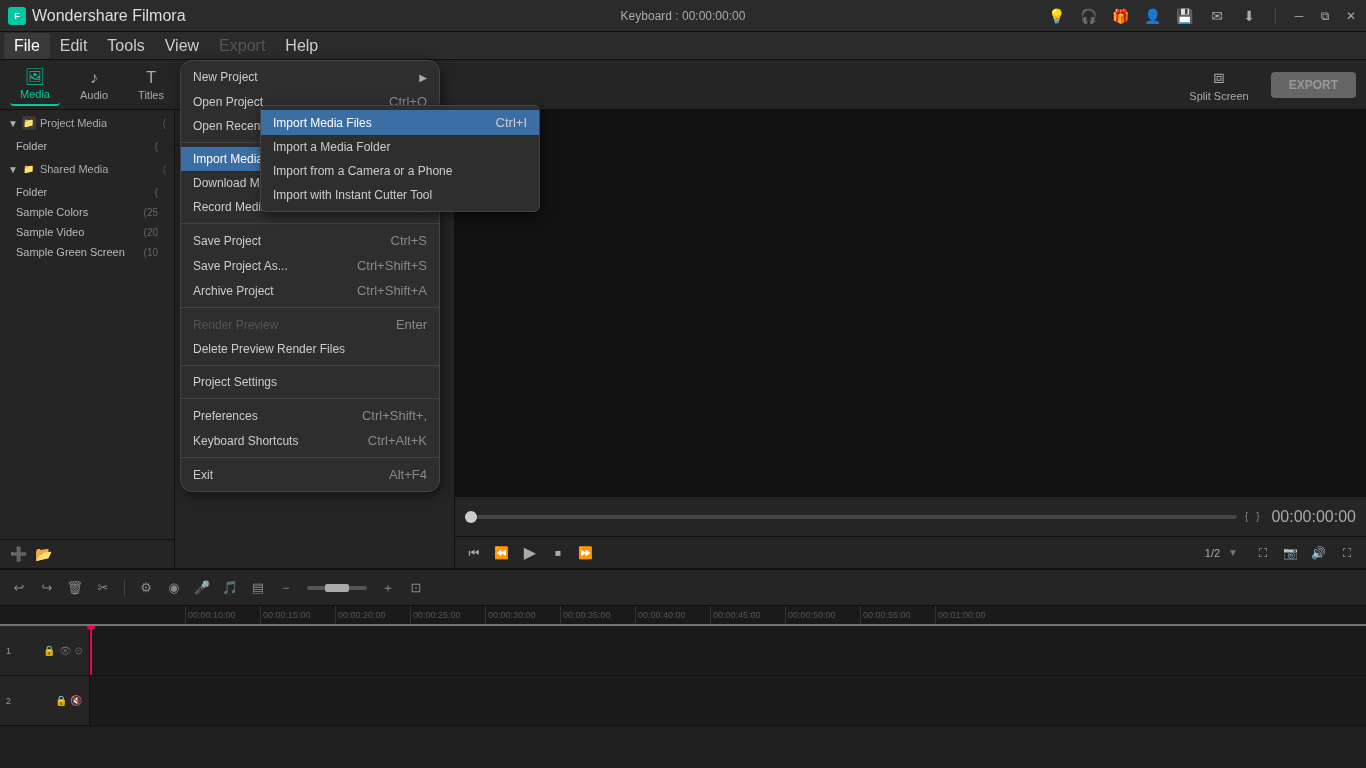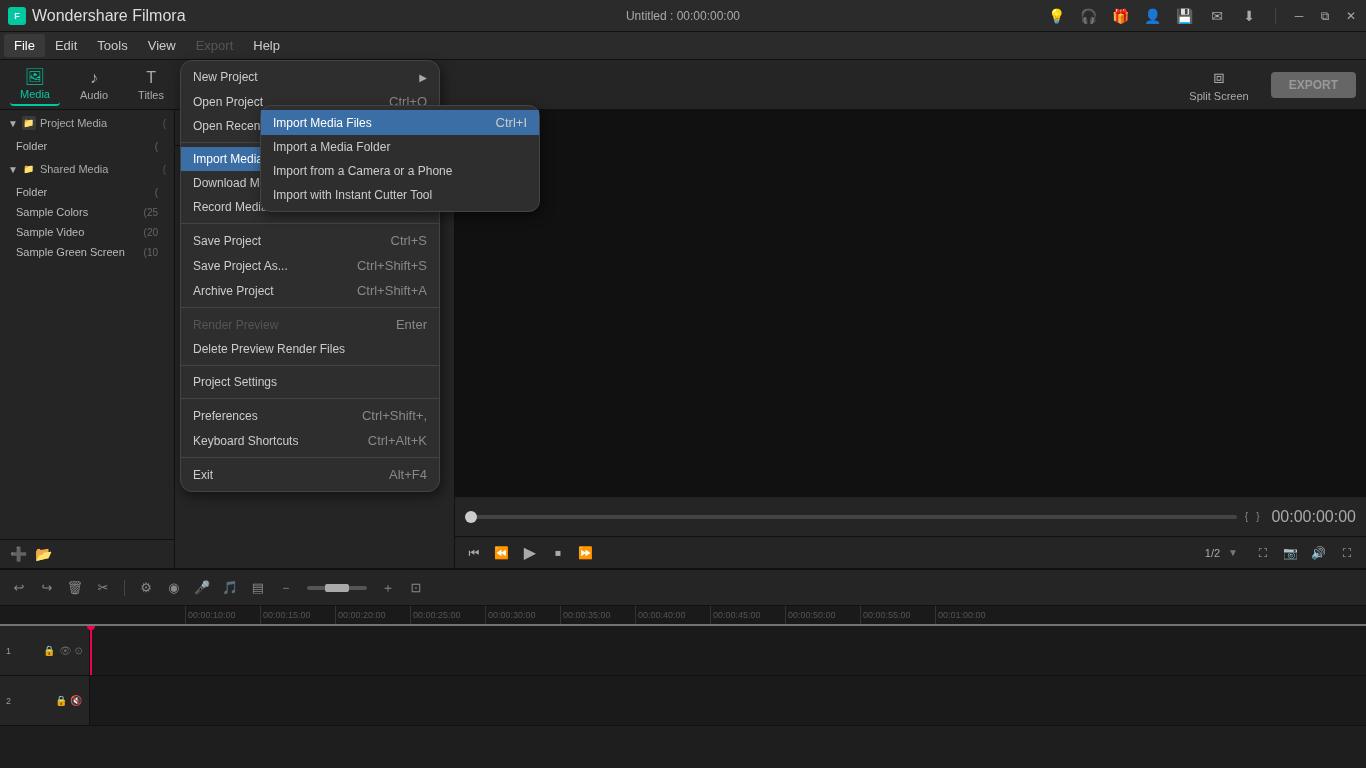--- a/index.html
+++ b/index.html
@@ -87,21 +87,21 @@
       align-items: center;
       padding: 0 4px;
       border-bottom: 1px solid #111;
       position: relative;
       z-index: 100;
     }
     .menu-item {
       padding: 4px 10px;
       cursor: pointer;
       color: #ccc;
-      font-size: 13px;
+      font-size: 16px;
       border-radius: 3px;
     }
     .menu-item:hover, .menu-item.active {
       background: #3d3d3d;
       color: #fff;
     }
     .menu-item.active {
       background: #3a3a3a;
     }
 
@@ -480,21 +480,21 @@
       font-size: 10px;
     }
 
     
     #import-submenu {
       position: absolute;
       left: 260px;
       top: 105px;
       background: #2e2e2e;
       border: 1px solid #444;
-      border-radius: 11px;
+      border-radius: 6px;
       z-index: 400;
       min-width: 280px;
       box-shadow: 2px 4px 12px rgba(0,0,0,0.5);
       padding: 4px 0;
     }
     .submenu-entry {
       display: flex;
       align-items: center;
       justify-content: space-between;
       padding: 5px 12px;
@@ -509,21 +509,21 @@
     .submenu-entry.selected .menu-shortcut { color: #ccc; }
   </style>
 </head>
 <body>
 
 <div id="titlebar">
   <div id="titlebar-left">
     <div id="app-logo">F</div>
     <span id="app-name">Wondershare Filmora</span>
   </div>
-  <div id="titlebar-center">Untitled : 00:00:00:00</div>
+  <div id="titlebar-center">Keyboard : 00:00:00:00</div>
   <div id="titlebar-right">
     <div class="title-icon">💡</div>
     <div class="title-icon">🎧</div>
     <div class="title-icon">🎁</div>
     <div class="title-icon">👤</div>
     <div class="title-icon">💾</div>
     <div class="title-icon">✉</div>
     <div class="title-icon">⬇</div>
     <div style="width:1px;height:16px;background:#444;margin:0 4px;"></div>
     <div class="win-btn">─</div>

